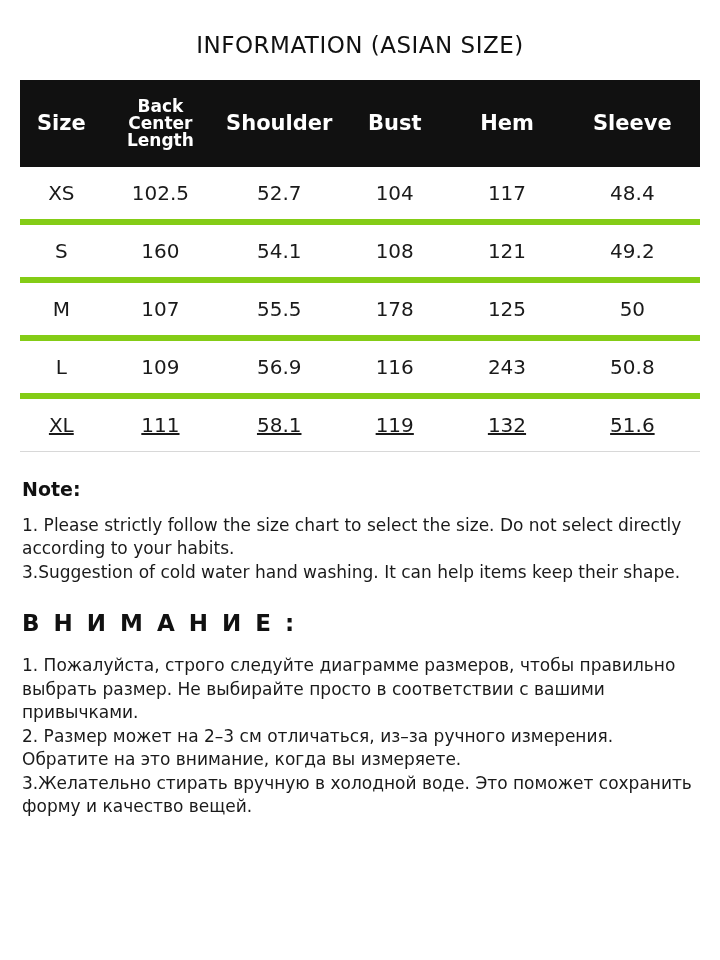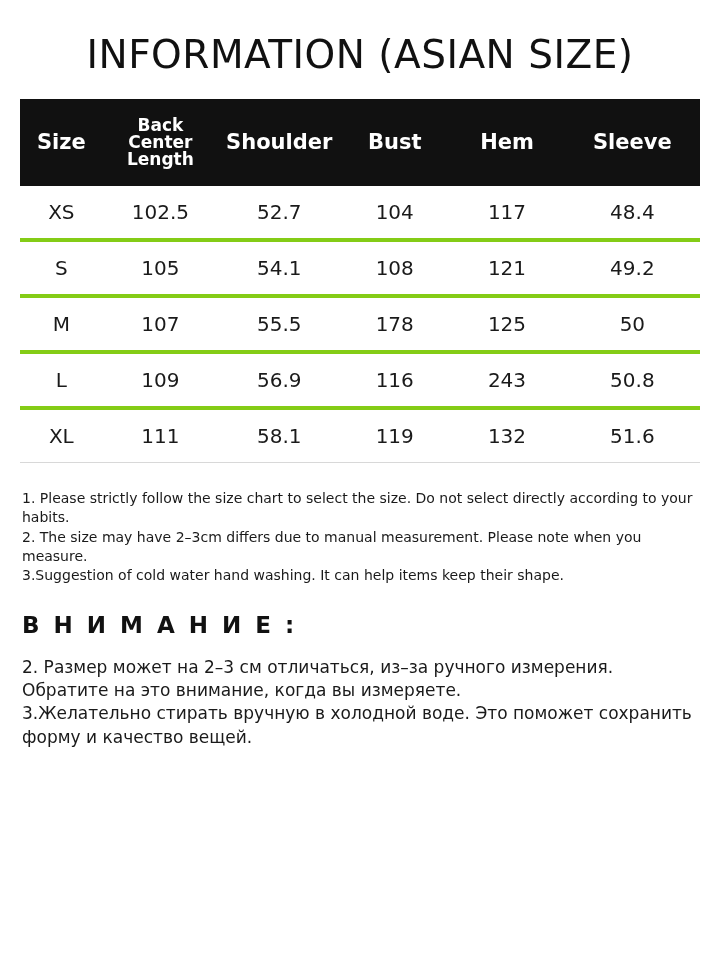--- a/index.html
+++ b/index.html
@@ -16,21 +16,21 @@
   }
   .page {
     width: 720px;
     height: 960px;
     position: relative;
     box-sizing: border-box;
     padding: 0 20px;
   }
   .title {
     text-align: center;
-    font-size: 39px;
+    font-size: 23px;
     font-weight: 400;
     letter-spacing: 0.5px;
     color: #111;
     margin: 32px 0 22px 0;
     font-family: "DejaVu Sans", sans-serif;
   }
   table.size-table {
     width: 680px;
     border-collapse: collapse;
     table-layout: fixed;
@@ -51,44 +51,45 @@
   }
   table.size-table thead th.two-line {
     font-size: 17px;
     line-height: 1.0;
   }
   table.size-table tbody td {
     font-size: 20px;
     text-align: center;
     padding: 14px 2px;
     color: #1a1a1a;
-    border-bottom: 4px solid #84cc16;
+    border-bottom: 6px solid #84cc16;
     font-weight: 400;
   }
   table.size-table tbody tr:last-child td {
     border-bottom: 1px solid #d8d8d8;
+    text-decoration: underline;
   }
   .col-size { width: 12%; }
   .col-bcl  { width: 17%; }
   .col-sho  { width: 18%; }
   .col-bus  { width: 16%; }
   .col-hem  { width: 17%; }
   .col-sle  { width: 20%; }
 
   .note-wrap {
     margin: 26px 0 0 2px;
   }
   .note-head {
     font-size: 19px;
     font-weight: 700;
     color: #111;
     margin-bottom: 14px;
   }
   .note-line {
-    font-size: 14px;
+    font-size: 17px;
     line-height: 1.38;
     color: #1a1a1a;
     margin: 0;
   }
   .ru-head {
     font-size: 23px;
     font-weight: 700;
     letter-spacing: 3px;
     color: #111;
     margin: 26px 0 18px 0;
@@ -122,21 +123,21 @@
       <tr>
         <td>XS</td>
         <td>102.5</td>
         <td>52.7</td>
         <td>104</td>
         <td>117</td>
         <td>48.4</td>
       </tr>
       <tr>
         <td>S</td>
-        <td>105</td>
+        <td>160</td>
         <td>54.1</td>
         <td>108</td>
         <td>121</td>
         <td>49.2</td>
       </tr>
       <tr>
         <td>M</td>
         <td>107</td>
         <td>55.5</td>
         <td>178</td>
@@ -156,22 +157,23 @@
         <td>111</td>
         <td>58.1</td>
         <td>119</td>
         <td>132</td>
         <td>51.6</td>
       </tr>
     </tbody>
   </table>
 
   <div class="note-wrap">
+    <div class="note-head">Note:</div>
     <p class="note-line">1. Please strictly follow the size chart  to select the size. Do not select directly according to your habits.</p>
-    <p class="note-line">2. The size may have 2–3cm differs due to manual measurement. Please note when you measure.</p>
     <p class="note-line">3.Suggestion of cold water hand washing. It can help items keep their shape.</p>
 
     <div class="ru-head">В Н И М А Н И Е :</div>
+    <p class="ru-line">1. Пожалуйста, строго следуйте диаграмме размеров, чтобы правильно выбрать размер. Не выбирайте просто в соответствии с вашими привычками.</p>
     <p class="ru-line">2. Размер может на 2–3 см отличаться, из–за ручного измерения. Обратите на это внимание, когда вы измеряете.</p>
     <p class="ru-line">3.Желательно стирать вручную в холодной воде. Это поможет сохранить форму и качество вещей.</p>
   </div>
 
 </div>
 
 </body></html>

